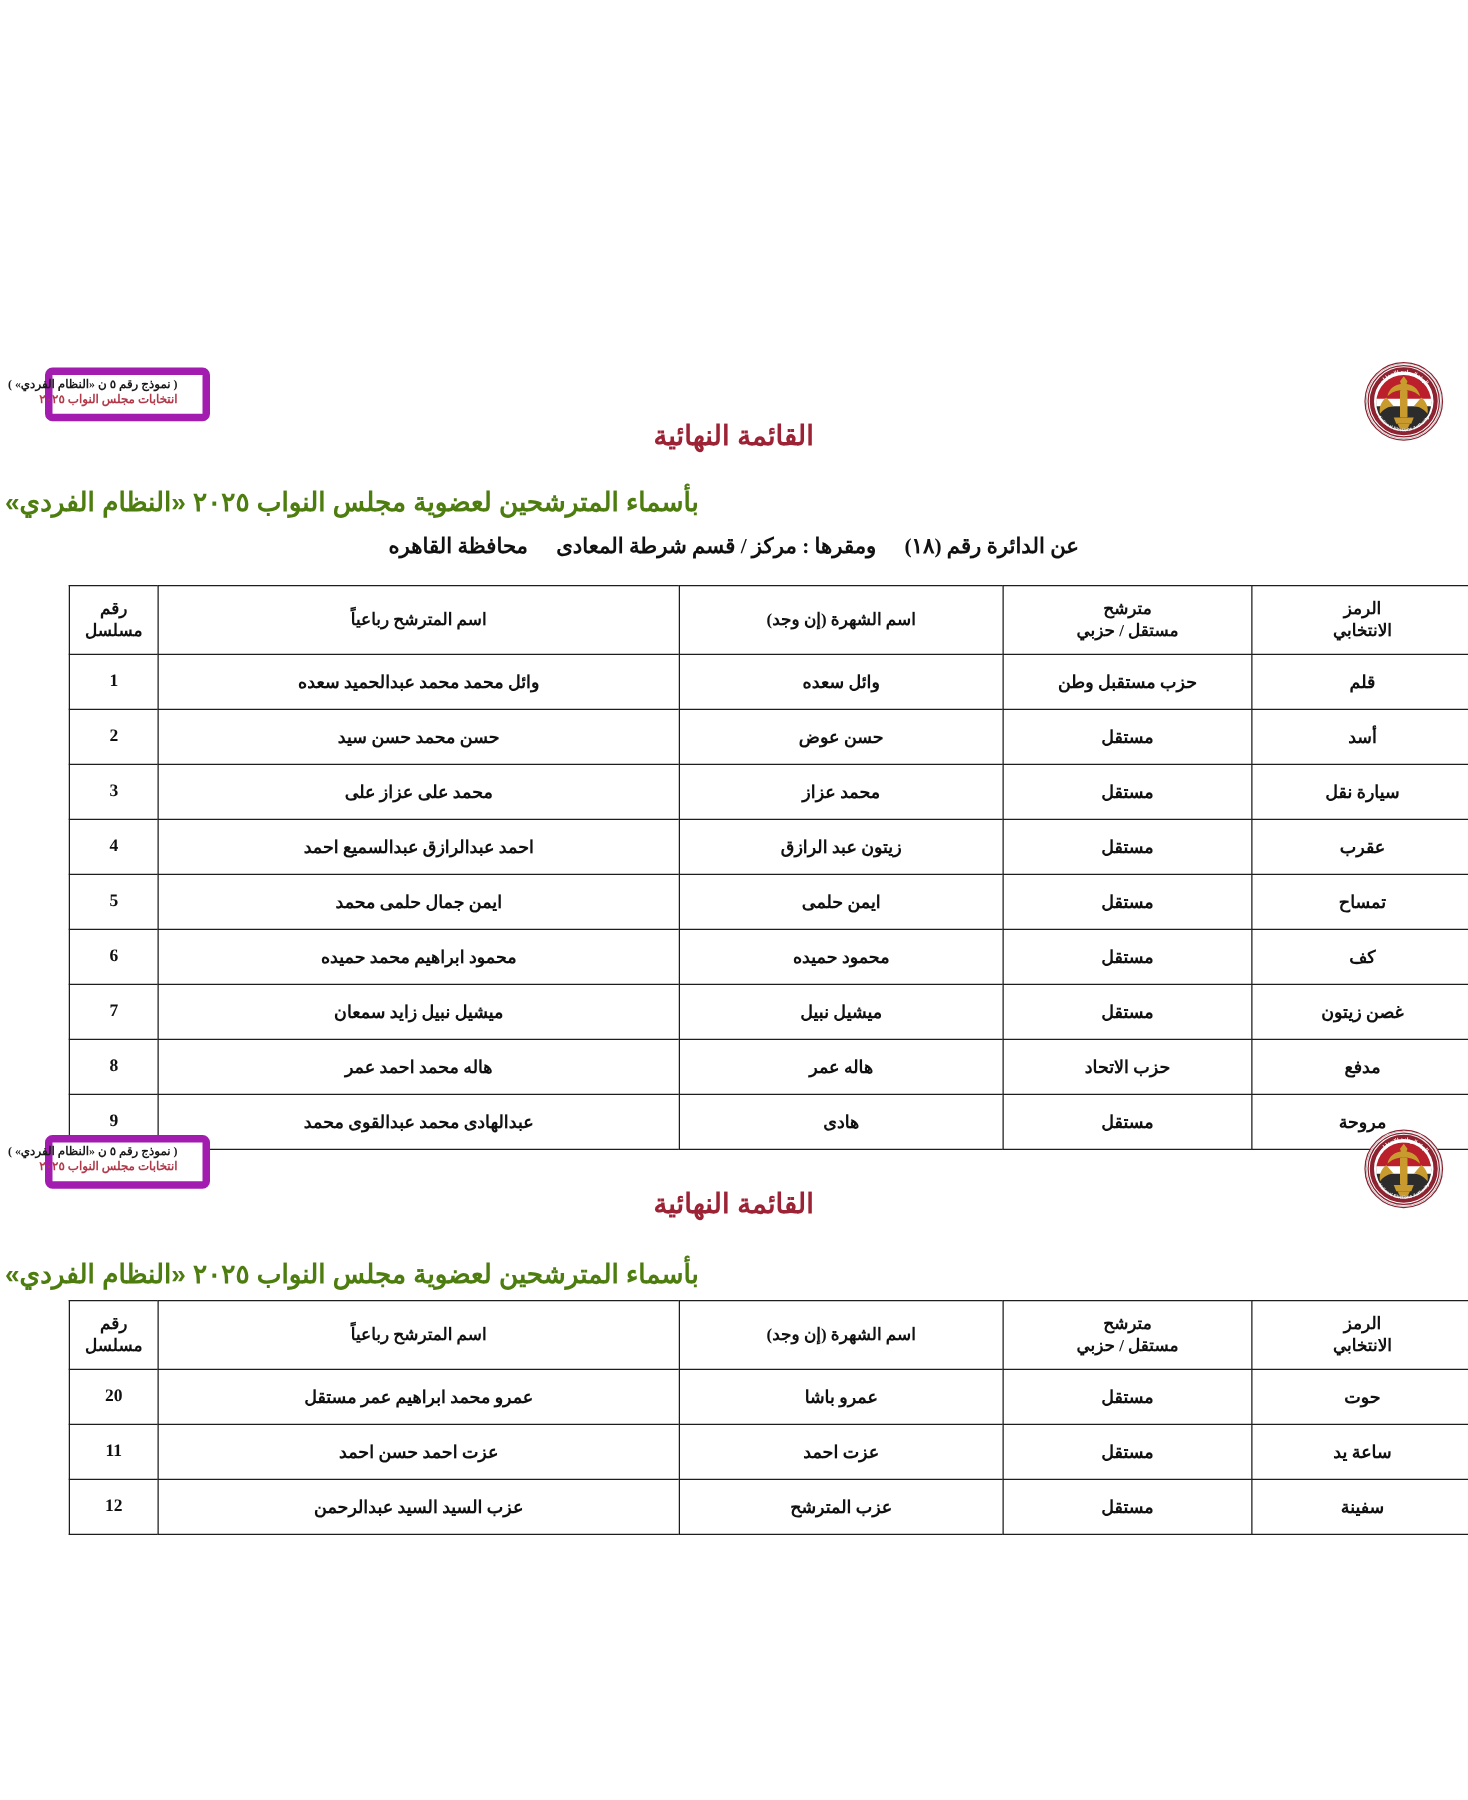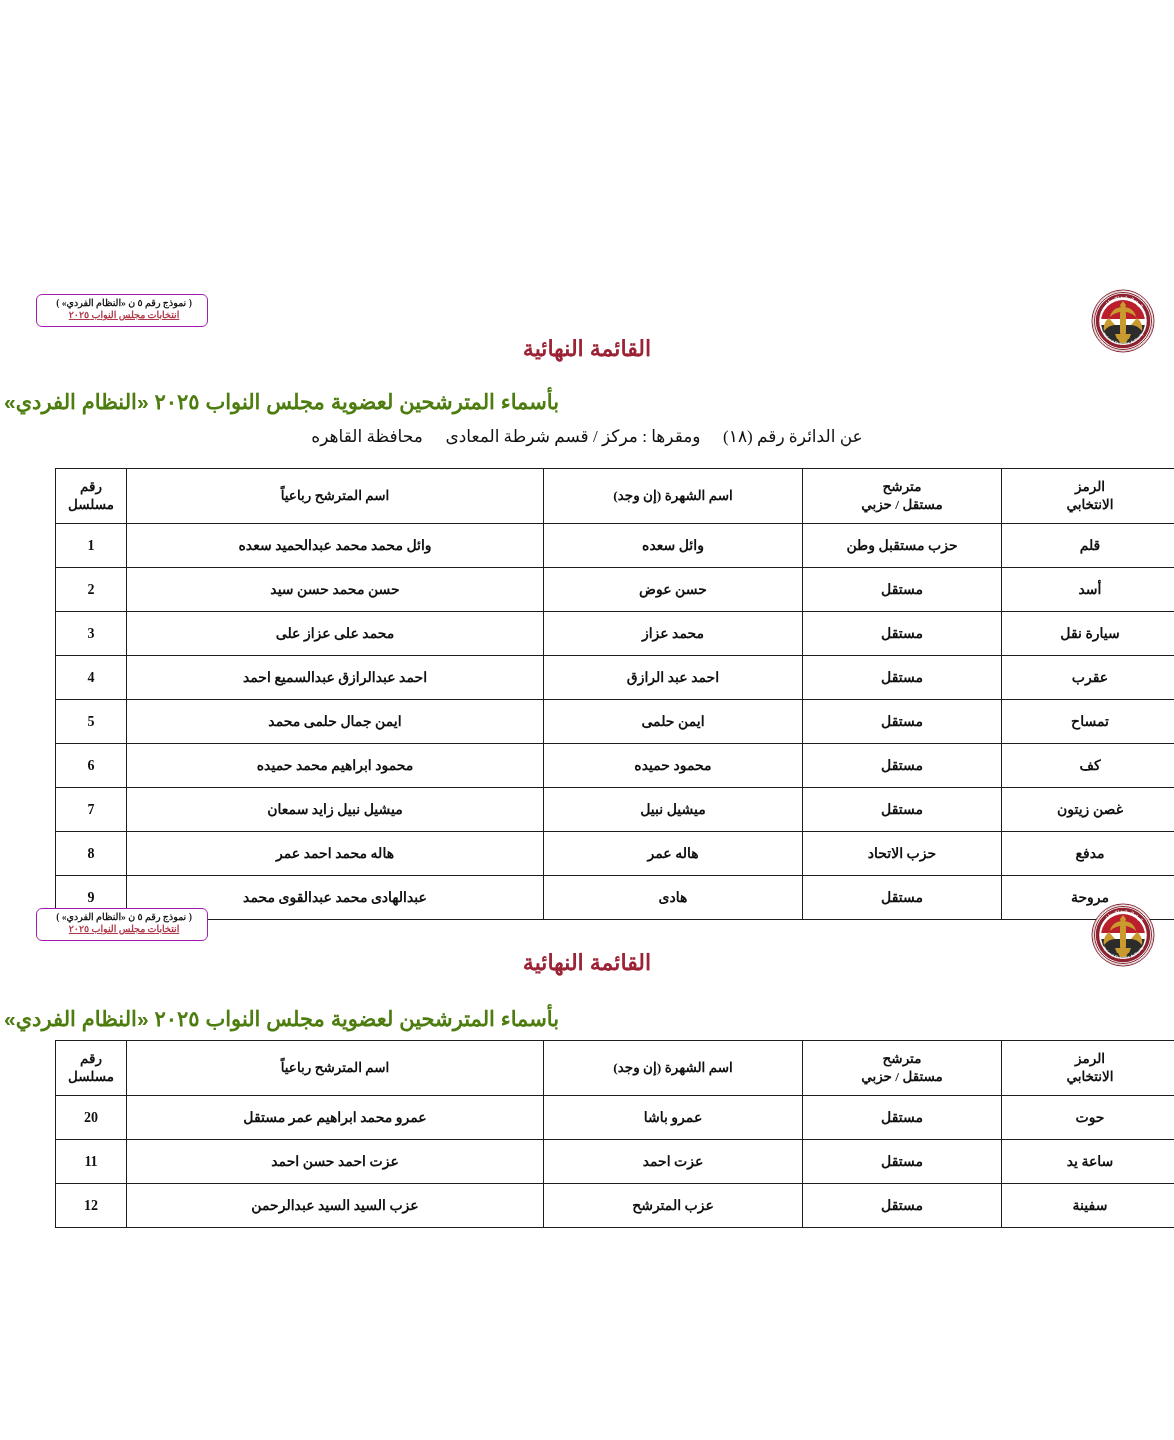--- a/index.html
+++ b/index.html
@@ -32,44 +32,43 @@
     width: 1174px;
   }
   #section-1 { top: 286px; }
   #section-2 { top: 900px; }
 
   
   .form-stamp {
     position: absolute;
     left: 36px;
     top: 8px;
-    width: 172px;
+    width: 132px;
     box-sizing: border-box;
-    border: 1px solid #a21caf;
+    border: 6px solid #a21caf;
     border-radius: 6px;
     background: #ffffff;
-    padding: 3px 0 4px 4px;
+    padding: 3px 20px 4px 4px;
     text-align: center;
     line-height: 1.25;
   }
   .form-stamp .ln1 {
     font-family: "Liberation Serif", serif;
     font-size: 9.5px;
     font-weight: bold;
     color: #1a1a1a;
     white-space: nowrap;
   }
   .form-stamp .ln2 {
     font-family: "Liberation Serif", serif;
     font-size: 9.5px;
     font-weight: bold;
     color: #b03a4a;
     white-space: nowrap;
     letter-spacing: .5px;
-    text-decoration: underline;
   }
 
   
   .logo {
     position: absolute;
     right: 18px;
     top: 2px;
     width: 66px;
     height: 66px;
   }
@@ -101,21 +100,21 @@
   #section-2 .title-sub { position: absolute; top: 103px; left: 0; width: 1174px; }
 
   .title-district {
     position: absolute;
     top: 140px;
     left: 0;
     width: 1174px;
     text-align: center;
     font-family: "Liberation Serif", serif;
     font-size: 17px;
-    font-weight: normal;
+    font-weight: bold;
     color: #111111;
   }
   .title-district .gap { display: inline-block; width: 14px; }
 
   
   table.candidates {
     position: absolute;
     left: 55px;
     width: 1078px;
     border-collapse: collapse;
@@ -252,21 +251,21 @@
         <tr>
           <td class="col-symbol">سيارة نقل</td>
           <td class="col-party">مستقل</td>
           <td class="col-nick">محمد عزاز</td>
           <td class="col-name">محمد على عزاز على</td>
           <td class="col-serial">3</td>
         </tr>
         <tr>
           <td class="col-symbol">عقرب</td>
           <td class="col-party">مستقل</td>
-          <td class="col-nick">احمد عبد الرازق</td>
+          <td class="col-nick">زيتون عبد الرازق</td>
           <td class="col-name">احمد عبدالرازق عبدالسميع احمد</td>
           <td class="col-serial">4</td>
         </tr>
         <tr>
           <td class="col-symbol">تمساح</td>
           <td class="col-party">مستقل</td>
           <td class="col-nick">ايمن حلمى</td>
           <td class="col-name">ايمن جمال حلمى محمد</td>
           <td class="col-serial">5</td>
         </tr>

